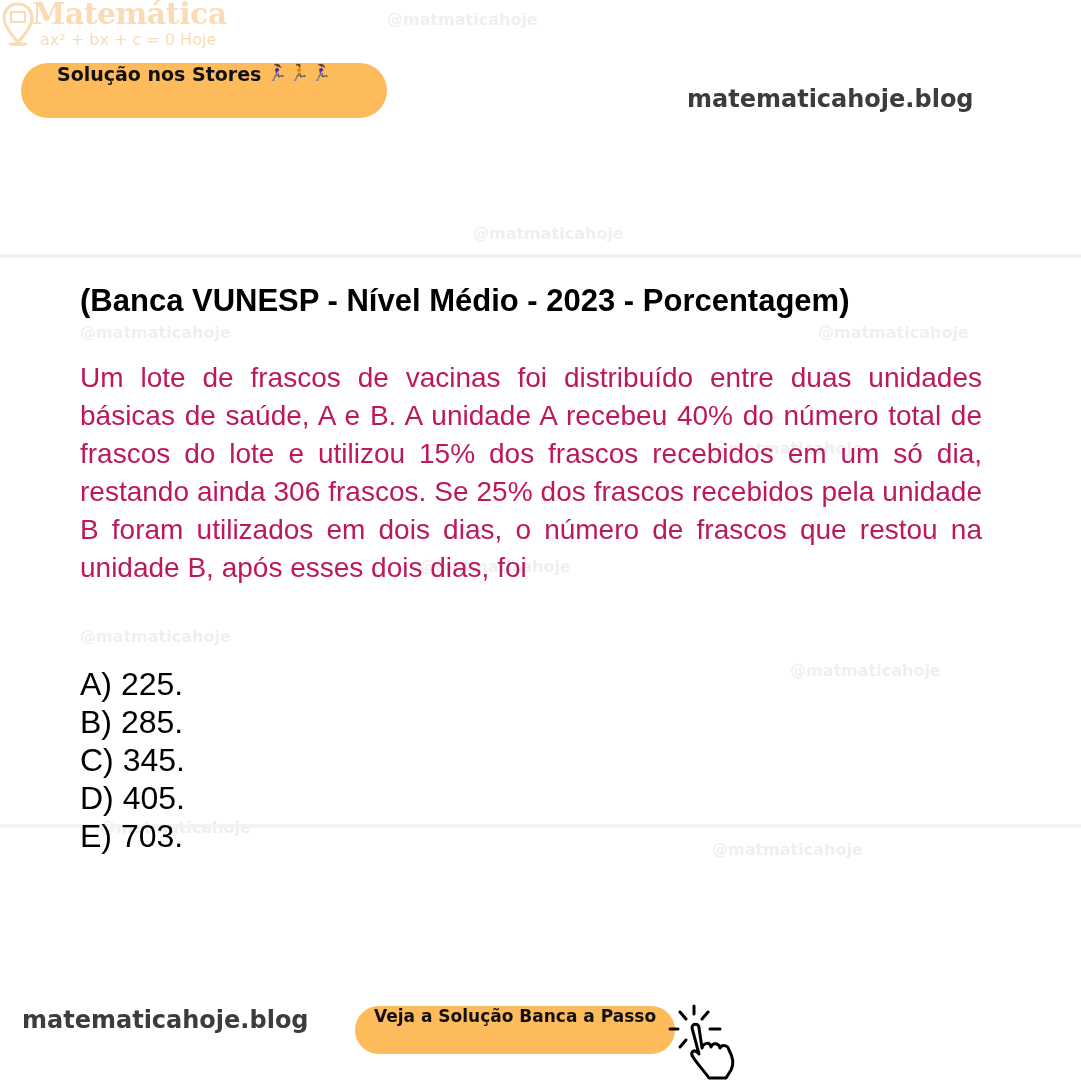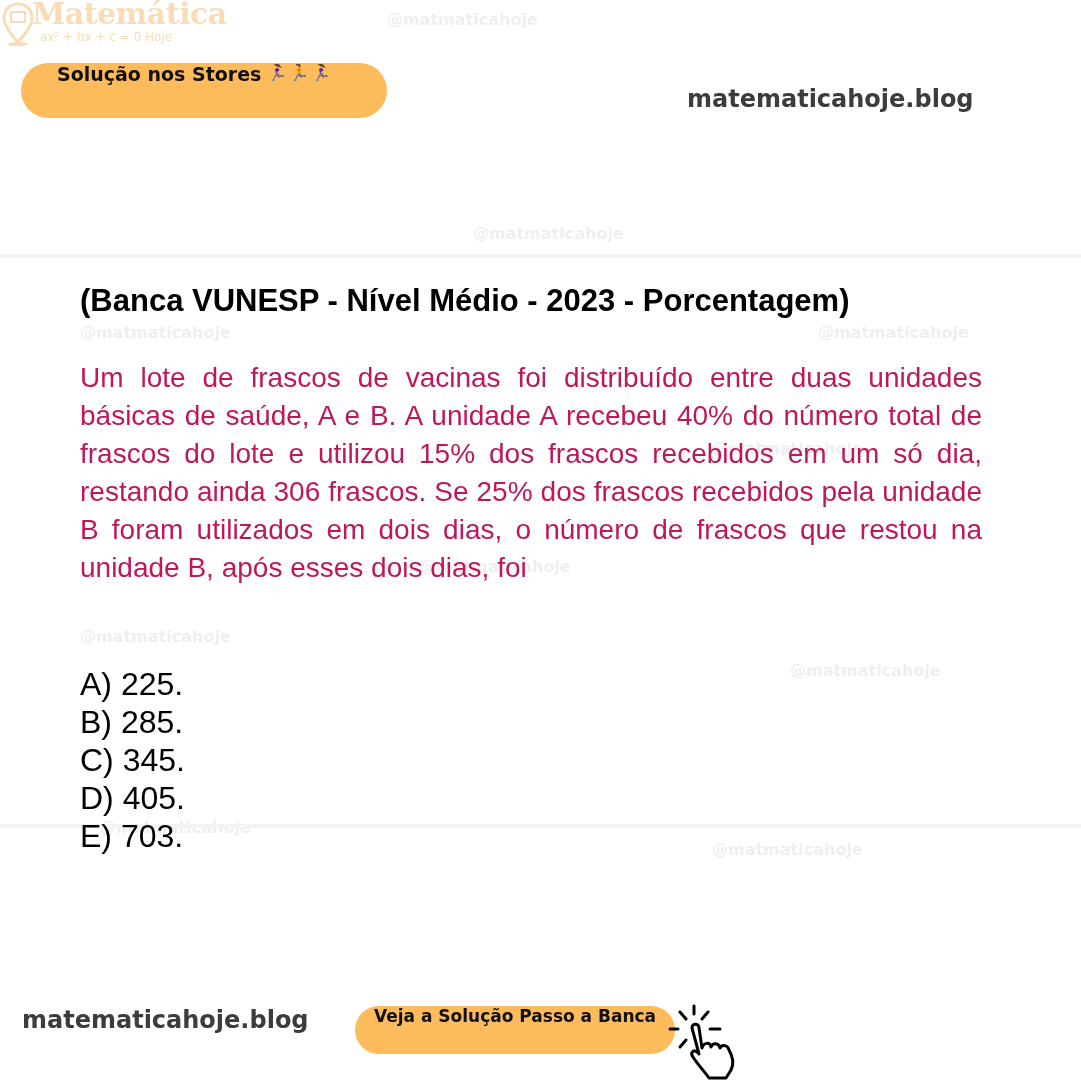--- a/index.html
+++ b/index.html
@@ -22,21 +22,21 @@
     left: 2px; top: 0px; width: 220px; height: 48px;
     color: #f6c98a; opacity: 0.55; z-index: 2;
   }
   .logo-title {
     position: absolute; left: 30px; top: -4px;
     font-family: "DejaVu Serif", serif; font-weight: bold; font-size: 30px;
     color: #f5c07a; letter-spacing: -0.5px;
   }
   .logo-sub {
     position: absolute; left: 38px; top: 30px;
-    font-family: "DejaVu Sans", sans-serif; font-size: 12px; color: #f5c07a;
+    font-family: "DejaVu Sans", sans-serif; font-size: 16px; color: #f5c07a;
   }
   .logo-pin {
     position: absolute; left: 0px; top: 2px; width: 32px; height: 44px;
   }
   .pill {
     position: absolute; background: #fdbb5c; border-radius: 30px;
     font-family: "DejaVu Sans", sans-serif; font-weight: bold; color: #111;
     z-index: 3; display: flex; align-items: flex-start;
   }
   .stores-pill { left: 21px; top: 63px; width: 366px; height: 55px; font-size: 19px; padding-left: 36px; box-sizing: border-box; }
@@ -105,21 +105,21 @@
 <div class="options">
   <div>A) 225.</div>
   <div>B) 285.</div>
   <div>C) 345.</div>
   <div>D) 405.</div>
   <div>E) 703.</div>
 </div>
 
 <div class="blog-bottom">matematicahoje.blog</div>
 <div class="pill cta-pill">
-  <span>Veja a Solução Passo a Banca</span>
+  <span>Veja a Solução Banca a Passo</span>
 </div>
 <svg class="hand" viewBox="0 0 90 79">
   <g stroke="#000" stroke-width="3" fill="none" stroke-linecap="round" stroke-linejoin="round">
     <line x1="2" y1="27" x2="10" y2="27"></line>
     <line x1="12" y1="10" x2="18" y2="17"></line>
     <line x1="26" y1="4" x2="26" y2="12"></line>
     <line x1="40" y1="10" x2="34" y2="17"></line>
     <line x1="42" y1="27" x2="52" y2="27"></line>
     <line x1="12" y1="45" x2="18" y2="38"></line>
     <path d="M24 26 C24 21 31 21 31 26 L34 46 C36 40 42 40 43 45 C45 40 51 41 52 46 C54 42 60 43 61 48 C65 55 66 62 63 68 L58 76 L41 76 C37 70 30 63 25 55 C22 51 25 47 29 50 L31 52 Z" fill="#fff"></path>

